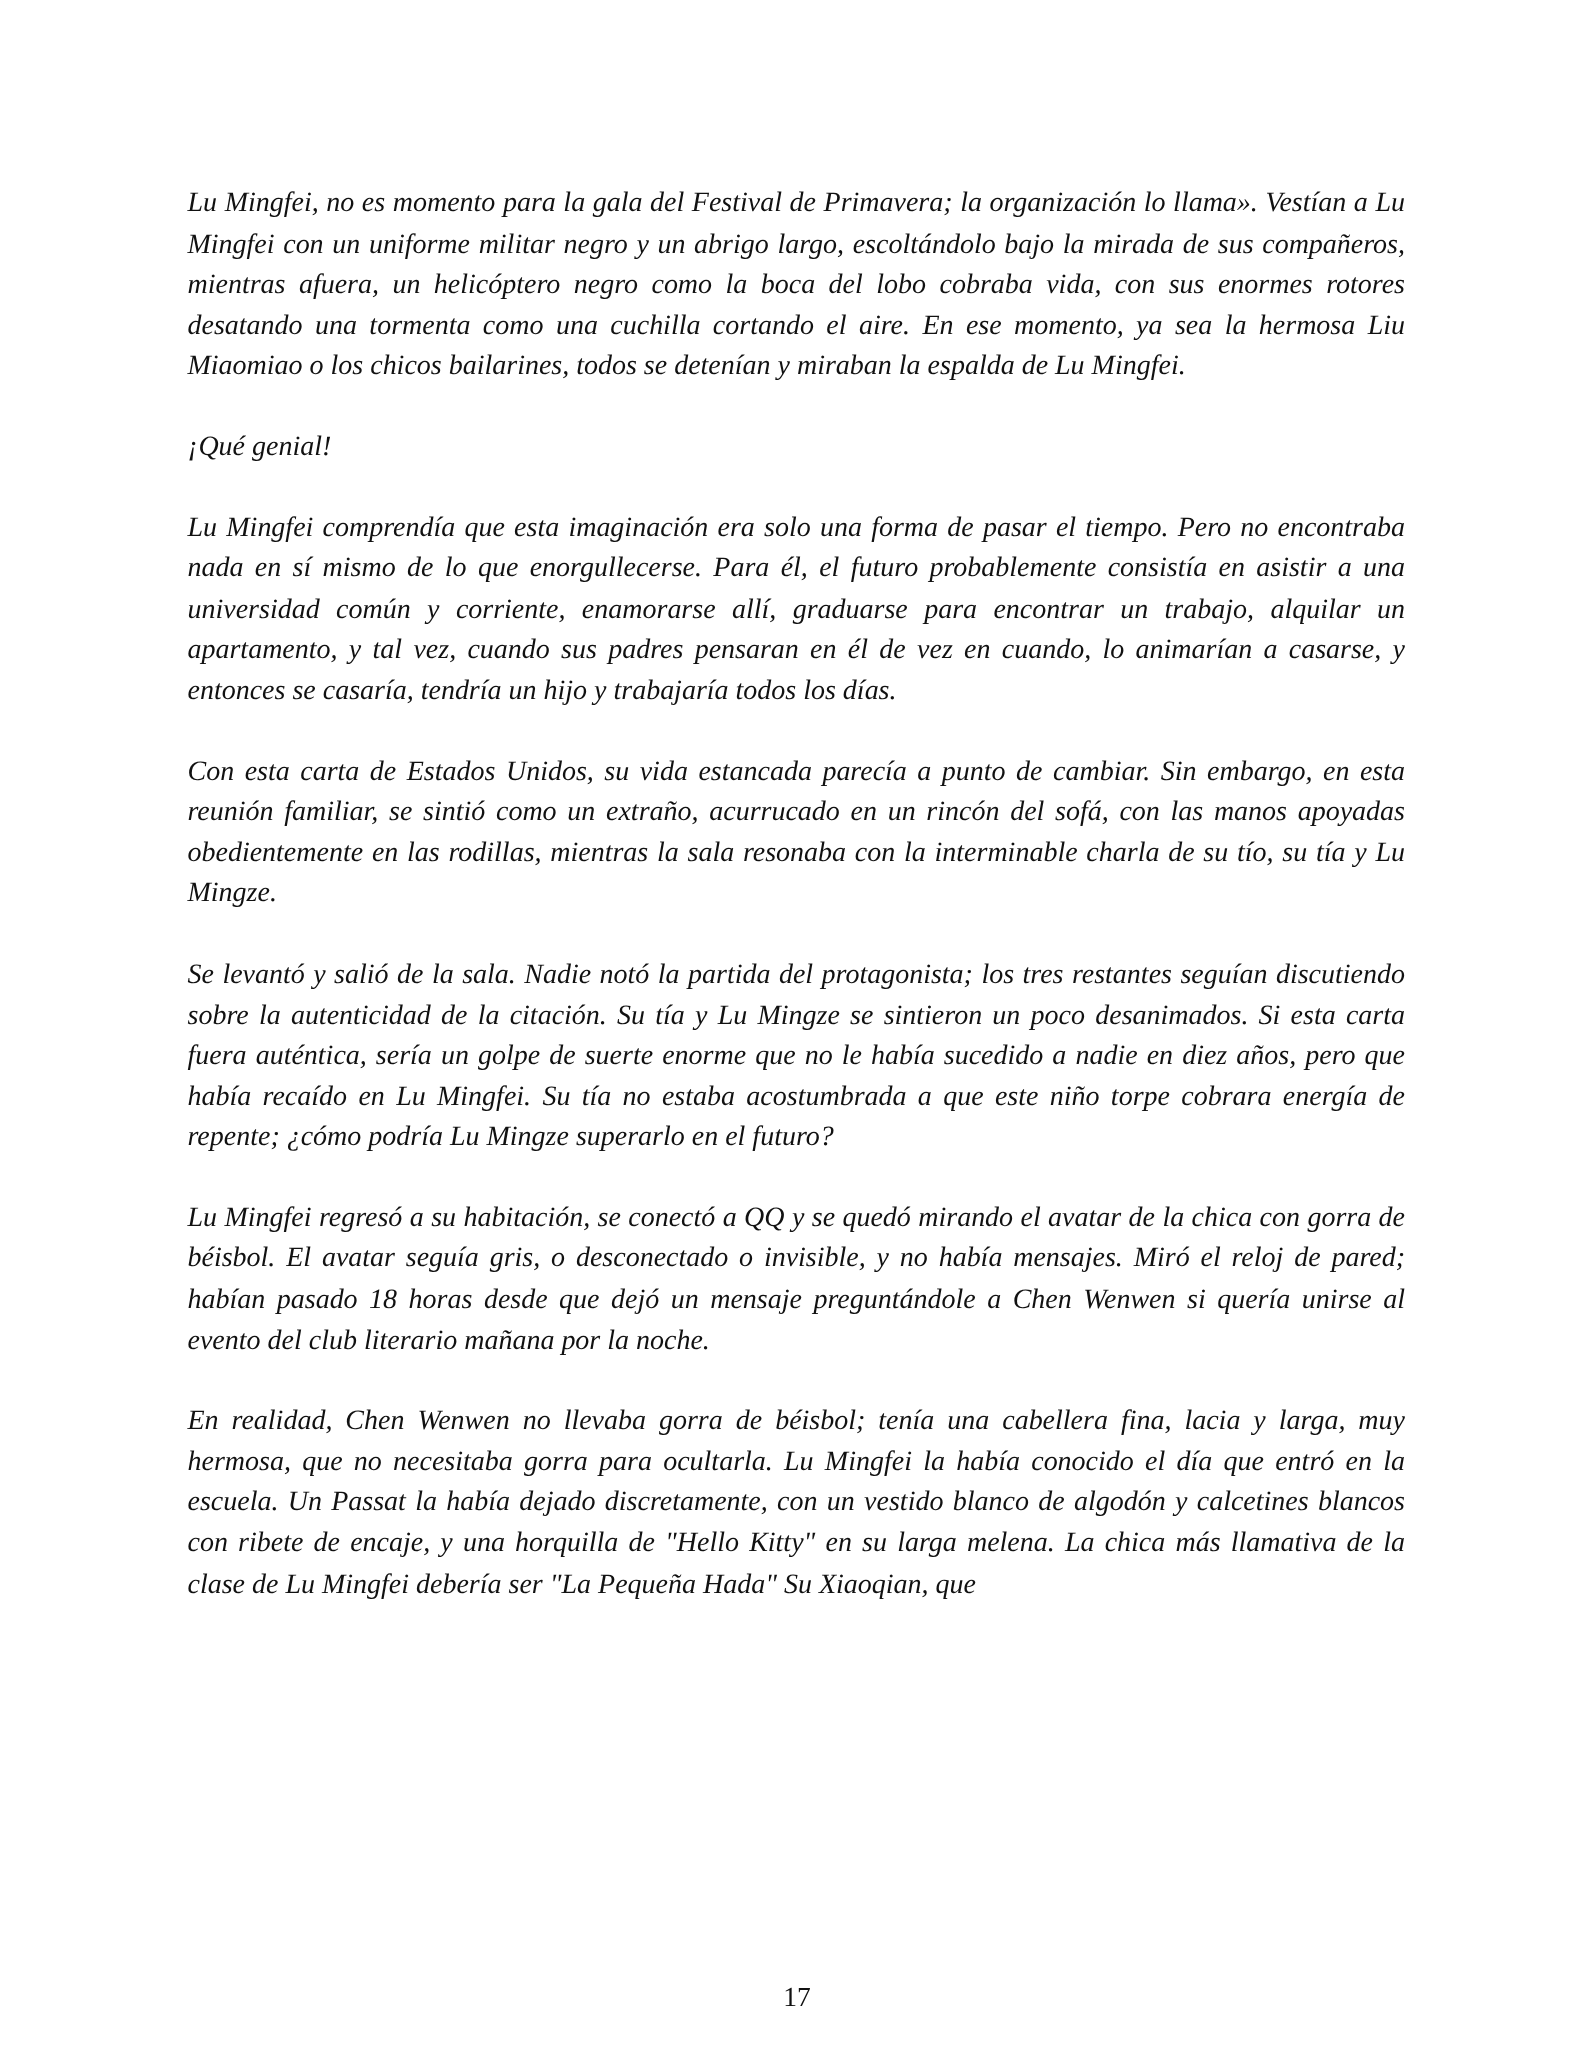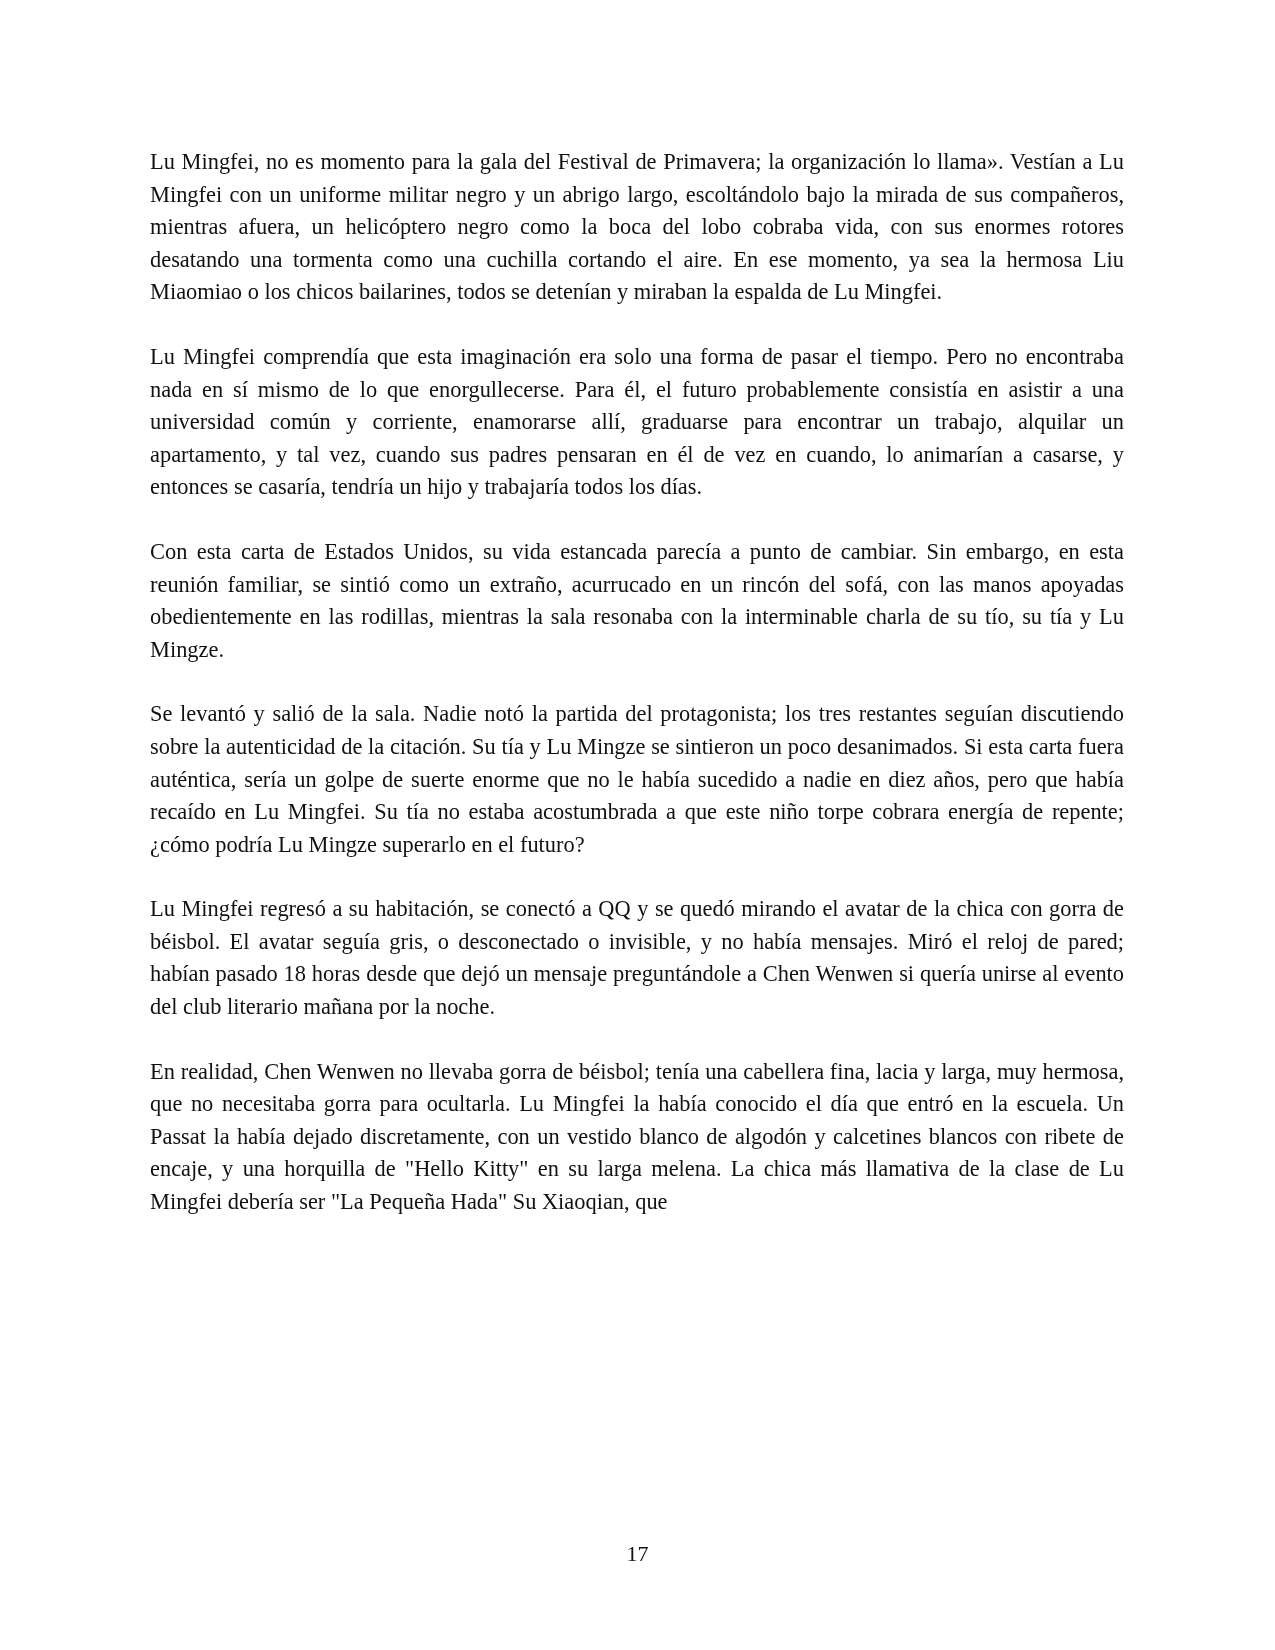--- a/index.html
+++ b/index.html
@@ -13,43 +13,45 @@
     position: relative;
     overflow: hidden;
     font-family: "Liberation Serif", "DejaVu Serif", serif;
     color: #111111;
   }
   .page {
     position: absolute;
     left: 150px;
     top: 146px;
     width: 974px;
+    font-style: italic;
   }
   .para {
     margin: 0 0 32px 0;
     font-size: 22.4px;
     line-height: 32.6px;
     text-align: justify;
     text-justify: inter-word;
   }
   .page-number {
     position: absolute;
     left: 0;
     width: 1275px;
-    top: 1539px;
+    top: 1583px;
     text-align: center;
     font-size: 22px;
     line-height: 30px;
   }
 </style>
 </head>
 <body>
 
 <div class="page">
   <p class="para">Lu Mingfei, no es momento para la gala del Festival de Primavera; la organización lo llama». Vestían a Lu Mingfei con un uniforme militar negro y un abrigo largo, escoltándolo bajo la mirada de sus compañeros, mientras afuera, un helicóptero negro como la boca del lobo cobraba vida, con sus enormes rotores desatando una tormenta como una cuchilla cortando el aire. En ese momento, ya sea la hermosa Liu Miaomiao o los chicos bailarines, todos se detenían y miraban la espalda de Lu Mingfei.</p>
+  <p class="para">¡Qué genial!</p>
   <p class="para">Lu Mingfei comprendía que esta imaginación era solo una forma de pasar el tiempo. Pero no encontraba nada en sí mismo de lo que enorgullecerse. Para él, el futuro probablemente consistía en asistir a una universidad común y corriente, enamorarse allí, graduarse para encontrar un trabajo, alquilar un apartamento, y tal vez, cuando sus padres pensaran en él de vez en cuando, lo animarían a casarse, y entonces se casaría, tendría un hijo y trabajaría todos los días.</p>
   <p class="para">Con esta carta de Estados Unidos, su vida estancada parecía a punto de cambiar. Sin embargo, en esta reunión familiar, se sintió como un extraño, acurrucado en un rincón del sofá, con las manos apoyadas obedientemente en las rodillas, mientras la sala resonaba con la interminable charla de su tío, su tía y Lu Mingze.</p>
   <p class="para">Se levantó y salió de la sala. Nadie notó la partida del protagonista; los tres restantes seguían discutiendo sobre la autenticidad de la citación. Su tía y Lu Mingze se sintieron un poco desanimados. Si esta carta fuera auténtica, sería un golpe de suerte enorme que no le había sucedido a nadie en diez años, pero que había recaído en Lu Mingfei. Su tía no estaba acostumbrada a que este niño torpe cobrara energía de repente; ¿cómo podría Lu Mingze superarlo en el futuro?</p>
   <p class="para">Lu Mingfei regresó a su habitación, se conectó a QQ y se quedó mirando el avatar de la chica con gorra de béisbol. El avatar seguía gris, o desconectado o invisible, y no había mensajes. Miró el reloj de pared; habían pasado 18 horas desde que dejó un mensaje preguntándole a Chen Wenwen si quería unirse al evento del club literario mañana por la noche.</p>
   <p class="para">En realidad, Chen Wenwen no llevaba gorra de béisbol; tenía una cabellera fina, lacia y larga, muy hermosa, que no necesitaba gorra para ocultarla. Lu Mingfei la había conocido el día que entró en la escuela. Un Passat la había dejado discretamente, con un vestido blanco de algodón y calcetines blancos con ribete de encaje, y una horquilla de "Hello Kitty" en su larga melena. La chica más llamativa de la clase de Lu Mingfei debería ser "La Pequeña Hada" Su Xiaoqian, que</p>
 </div>
 
 <div class="page-number">17</div>
 
 </body></html>

